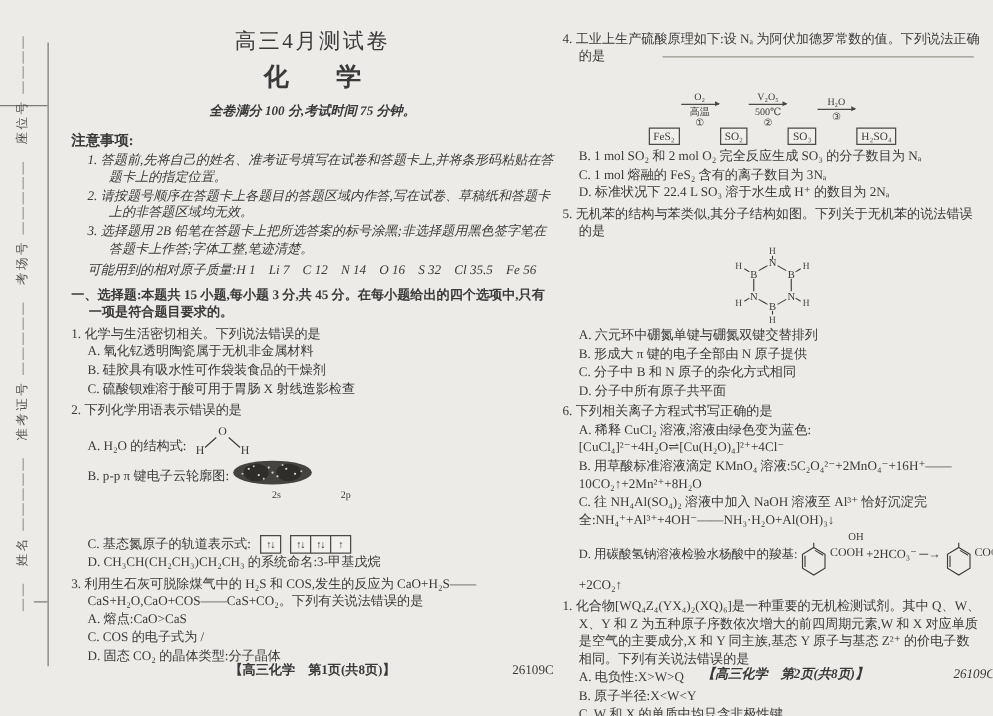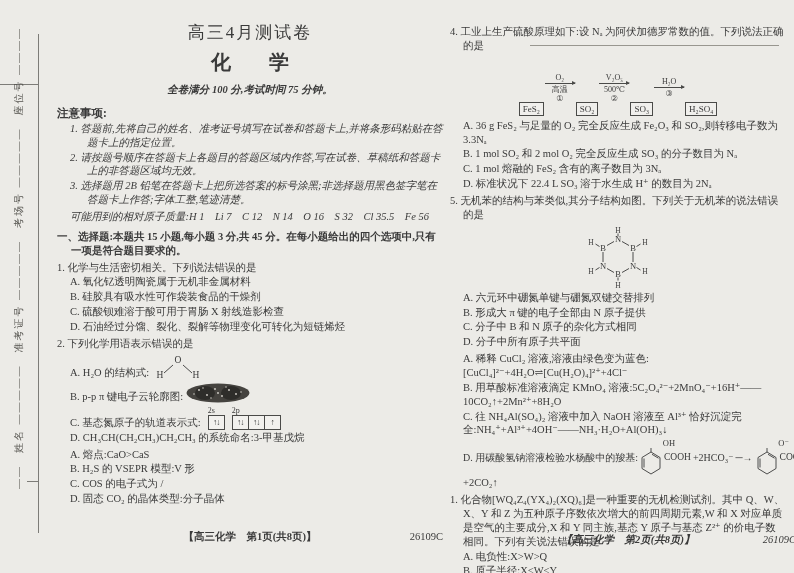--- a/index.html
+++ b/index.html
@@ -30,36 +30,36 @@
   .notice-item{font-style:italic;padding-left:30px;text-indent:-17px;margin-top:1px;}
   .masses{font-style:italic;padding-left:13px;margin-top:3px;}
   .section-h{font-weight:bold;padding-left:14px;text-indent:-14px;margin-top:6px;}
   .q{margin-top:3px;}
   .stem{padding-left:13px;text-indent:-13px;}
   .opt{padding-left:13px;margin-top:1px;}
   .oline{display:flex;align-items:flex-end;margin-top:2px;}
   .oline svg{margin-left:2px;}
   
   .orbrow{display:flex;align-items:flex-end;margin-top:2px;}
-  .orb{display:inline-flex;flex-direction:column;align-items:flex-start;margin-left:7px;}
+  .orb{display:inline-flex;flex-direction:column;align-items:flex-end;margin-left:7px;gap:28px;}
   .orb-lab{font-size:8px;line-height:9px;}
   .oboxes{display:inline-flex;}
   .obox{display:inline-block;width:15px;height:13px;border:1px solid #4a4a48;
         font-size:8.5px;line-height:12px;text-align:center;letter-spacing:-1px;background:#f2f1ee;}
   .oboxes .obox + .obox{margin-left:-1px;}
   
   .flow{display:flex;align-items:center;justify-content:center;margin:5px 0 3px;}
   .fbox{border:1px solid #4a4a48;font-size:9px;line-height:12px;padding:0 3px;white-space:nowrap;background:#f0efec;margin-top:44px;}
   .farrow{display:flex;flex-direction:column;align-items:center;width:30px;font-size:8px;line-height:9px;margin:0 1px;position:relative;top:1px;}
   .fa-line{width:100%;height:1px;background:#4a4a48;position:relative;margin:1px 0;}
   .fa-line::after{content:"";position:absolute;right:-1px;top:-2px;width:0;height:0;
     border-left:4px solid #4a4a48;border-top:2.5px solid transparent;border-bottom:2.5px solid transparent;}
   
   .figure-center{display:flex;justify-content:center;margin:3px 0 2px;}
-  .struct{display:inline-flex;flex-direction:column;align-items:center;margin:0 1px;}
+  .struct{display:inline-flex;flex-direction:column;align-items:flex-end;margin:0 1px;}
   .struct-top{margin-left:8px;font-size:8.5px;line-height:9px;}
   .struct-mid{display:flex;align-items:center;}
   .struct-right{font-size:9.5px;margin-left:1px;position:relative;top:-5px;white-space:nowrap;}
   .d-row{display:flex;align-items:center;padding-left:13px;margin-top:2px;font-size:10px;white-space:nowrap;}
   .d-txt{margin:0 1px;}
   
   .footerL,.footerR{position:absolute;font-weight:bold;}
   .footerL{left:57px;top:530px;width:386px;}
   .footerR{left:460px;top:533px;width:336px;font-style:italic;}
   .pageno{display:block;text-align:center;}
@@ -91,21 +91,20 @@
     <div class="notice-item">3. 选择题用 2B 铅笔在答题卡上把所选答案的标号涂黑;非选择题用黑色签字笔在答题卡上作答;字体工整,笔迹清楚。</div>
     <div class="masses">可能用到的相对原子质量:H 1　Li 7　C 12　N 14　O 16　S 32　Cl 35.5　Fe 56</div>
 
     <div class="section-h">一、选择题:本题共 15 小题,每小题 3 分,共 45 分。在每小题给出的四个选项中,只有一项是符合题目要求的。</div>
 
     <div class="q">
       <div class="stem">1. 化学与生活密切相关。下列说法错误的是</div>
       <div class="opt">A. 氧化钇透明陶瓷属于无机非金属材料</div>
       <div class="opt">B. 硅胶具有吸水性可作袋装食品的干燥剂</div>
       <div class="opt">C. 硫酸钡难溶于酸可用于胃肠 X 射线造影检查</div>
-      <div class="opt">D. 石油经过分馏、裂化、裂解等物理变化可转化为短链烯烃</div>
     </div>
 
     <div class="q">
       <div class="stem">2. 下列化学用语表示错误的是</div>
       <div class="opt oline">
         <span>A. H₂O 的结构式:</span>
         <svg width="56" height="27" viewBox="0 0 56 27">
           <text x="27" y="10" font-size="9.5" text-anchor="middle">O</text>
           <line x1="22" y1="12" x2="13" y2="20"></line>
           <line x1="32" y1="12" x2="41" y2="20"></line>
@@ -145,22 +144,22 @@
             <span class="obox">↑↓</span>
             <span class="obox">↑↓</span>
             <span class="obox">↑</span>
           </span>
         </span>
       </div>
       <div class="opt">D. CH₃CH(CH₂CH₃)CH₂CH₃ 的系统命名:3-甲基戊烷</div>
     </div>
 
     <div class="q">
+      <div class="stem">3. 利用生石灰可脱除煤气中的 H₂S 和 COS,发生的反应为 CaO+H₂S——CaS+H₂O,CaO+COS——CaS+CO₂。下列有关说法错误的是</div>
       <div class="opt">A. 熔点:CaO&gt;CaS</div>
-      <div class="opt">B. H₂S 的 VSEPR 模型:V 形</div>
       <div class="opt">C. COS 的电子式为 /</div>
       <div class="opt">D. 固态 CO₂ 的晶体类型:分子晶体</div>
     </div>
   </div>
 
   <div class="col col-right">
     <div class="q">
       <div class="stem">4. 工业上生产硫酸原理如下:设 Nₐ 为阿伏加德罗常数的值。下列说法正确的是</div>
       <div class="flow">
         <span class="fbox">FeS₂</span>
@@ -179,21 +178,20 @@
         </span>
         <span class="fbox">SO₃</span>
         <span class="farrow">
           <span>H₂O</span>
           <span class="fa-line"></span>
           <span></span>
           <span>③</span>
         </span>
         <span class="fbox">H₂SO₄</span>
       </div>
-      <div class="opt">A. 36 g FeS₂ 与足量的 O₂ 完全反应生成 Fe₂O₃ 和 SO₂,则转移电子数为 3.3Nₐ</div>
       <div class="opt">B. 1 mol SO₂ 和 2 mol O₂ 完全反应生成 SO₃ 的分子数目为 Nₐ</div>
       <div class="opt">C. 1 mol 熔融的 FeS₂ 含有的离子数目为 3Nₐ</div>
       <div class="opt">D. 标准状况下 22.4 L SO₃ 溶于水生成 H⁺ 的数目为 2Nₐ</div>
     </div>
 
     <div class="q">
       <div class="stem">5. 无机苯的结构与苯类似,其分子结构如图。下列关于无机苯的说法错误的是</div>
       <div class="figure-center">
         <svg width="96" height="64" viewBox="0 0 96 64">
           <line x1="52" y1="16.5" x2="59" y2="20.5"></line>
@@ -222,20 +220,21 @@
           <text x="21" y="19.5" font-size="7.5" text-anchor="middle">H</text>
         </svg>
       </div>
       <div class="opt">A. 六元环中硼氮单键与硼氮双键交替排列</div>
       <div class="opt">B. 形成大 π 键的电子全部由 N 原子提供</div>
       <div class="opt">C. 分子中 B 和 N 原子的杂化方式相同</div>
       <div class="opt">D. 分子中所有原子共平面</div>
     </div>
 
     <div class="q">
+      <div class="stem">6. 下列相关离子方程式书写正确的是</div>
       <div class="opt">A. 稀释 CuCl₂ 溶液,溶液由绿色变为蓝色:[CuCl₄]²⁻+4H₂O⇌[Cu(H₂O)₄]²⁺+4Cl⁻</div>
       <div class="opt">B. 用草酸标准溶液滴定 KMnO₄ 溶液:5C₂O₄²⁻+2MnO₄⁻+16H⁺——10CO₂↑+2Mn²⁺+8H₂O</div>
       <div class="opt">C. 往 NH₄Al(SO₄)₂ 溶液中加入 NaOH 溶液至 Al³⁺ 恰好沉淀完全:NH₄⁺+Al³⁺+4OH⁻——NH₃·H₂O+Al(OH)₃↓</div>
       <div class="d-row">
         <span>D. 用碳酸氢钠溶液检验水杨酸中的羧基:</span>
         <span class="struct">
           <span class="struct-top">OH</span>
           <span class="struct-mid">
             <svg width="24" height="27" viewBox="0 0 24 27">
               <line x1="12" y1="0" x2="12" y2="4"></line>

